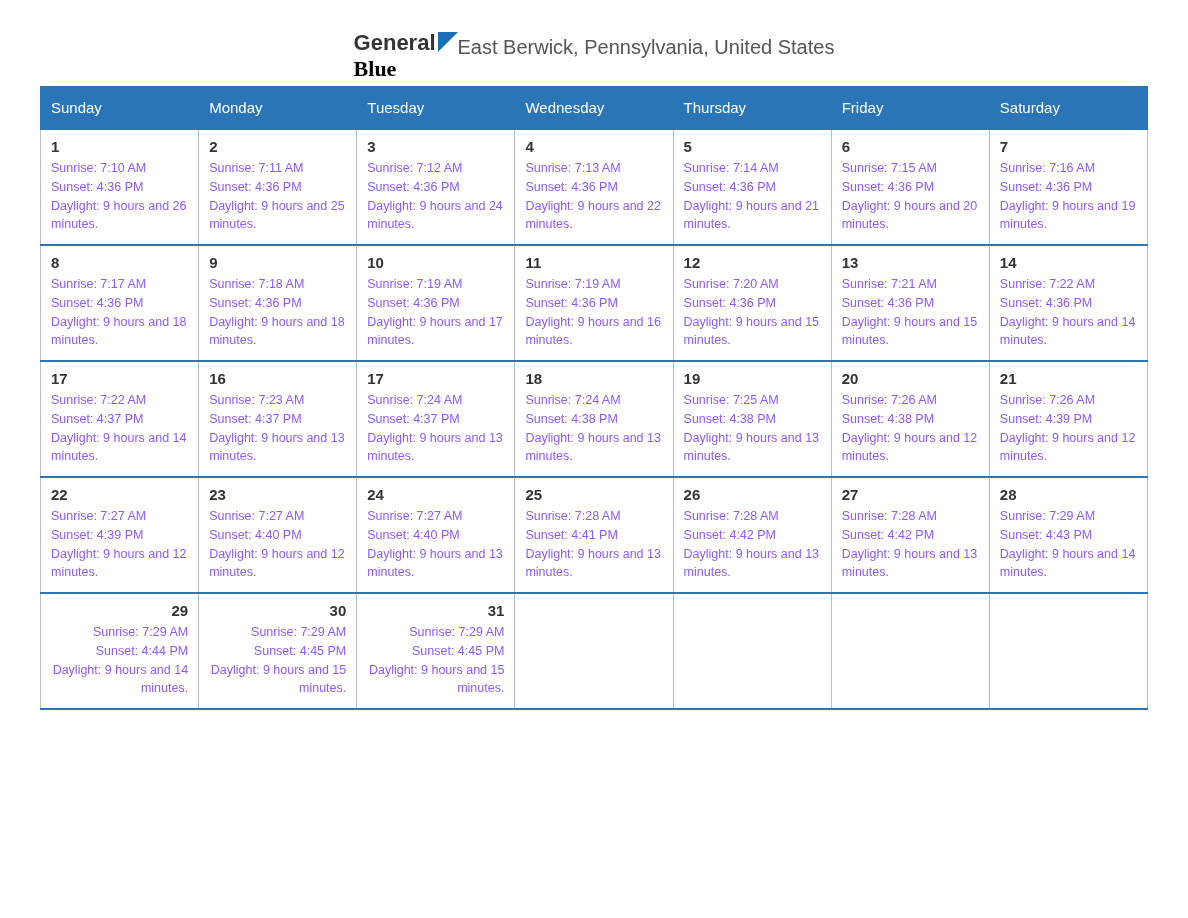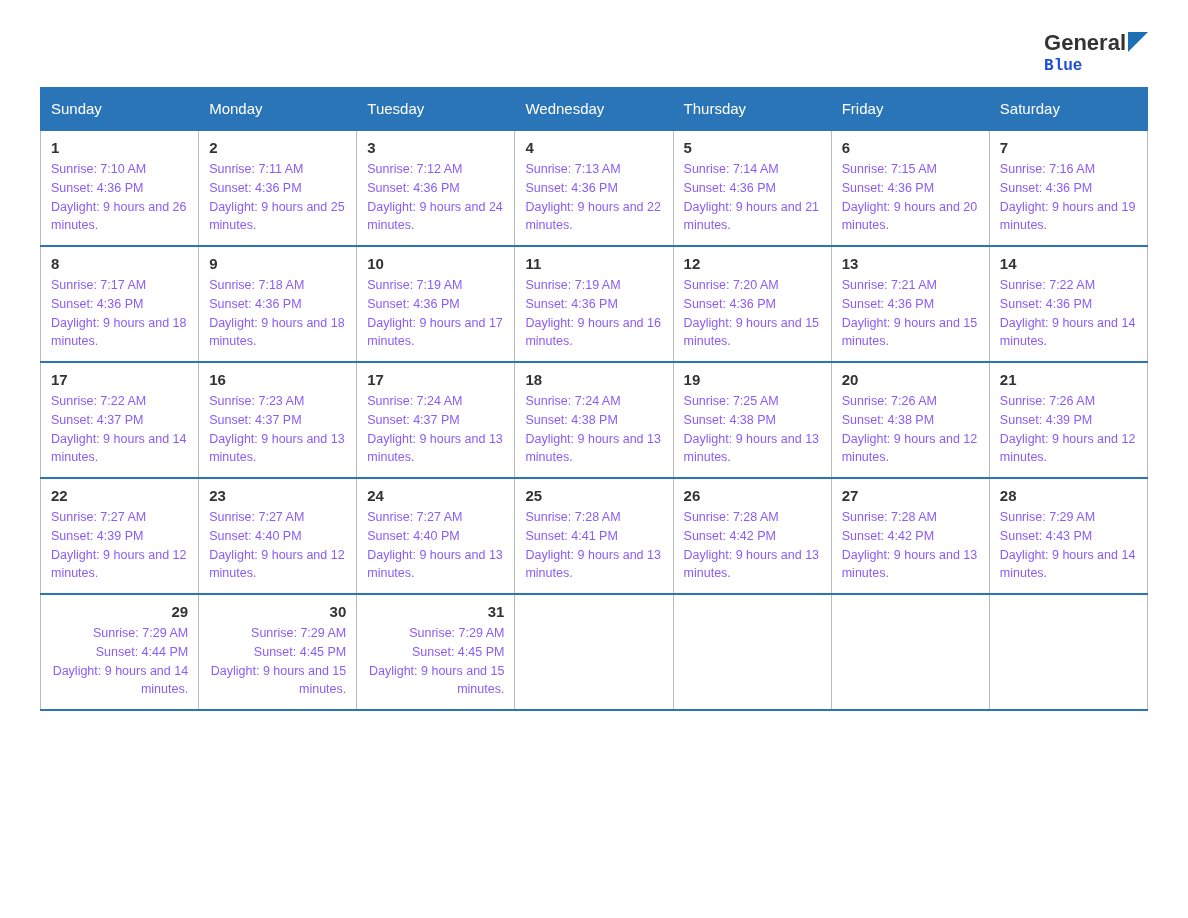--- a/index.html
+++ b/index.html
@@ -5,23 +5,23 @@
     * { box-sizing: border-box; margin: 0; padding: 0; }
     body {
       font-family: Arial, sans-serif;
       background: #fff;
       padding: 30px 40px;
       width: 1188px;
       min-height: 918px;
     }
     .header-section {
       display: flex;
-      justify-content: flex-end;
+      justify-content: center;
       align-items: flex-start;
-      margin-bottom: 12px;
+      margin-bottom: 4px;
     }
     .logo-wrapper {
       display: flex;
       flex-direction: column;
     }
     .logo-row1 {
       display: flex;
       align-items: center;
     }
     .title-section {
@@ -94,24 +94,25 @@
 
 <div class="header-section">
   <div class="logo-wrapper">
     <div class="logo-row1">
       <span style="font-size:22px;font-weight:bold;color:#333;font-family:Arial,sans-serif;">General</span>
       <svg width="20" height="20" viewBox="0 0 20 20" style="margin-left:2px;margin-top:-2px;">
         <polygon points="0,0 20,0 0,20" fill="#1a6fb5"></polygon>
       </svg>
     </div>
     <div>
-      <span style="font-size:16px;font-weight:bold;color:#1d4ed8;font-family:Liberation Mono, monospace;margin-left:0;">Blue</span>
+      <span style="font-size:22px;font-weight:bold;color:#000000;font-family:Liberation Serif, serif;margin-left:0;">Blue</span>
     </div>
   </div>
   <div class="title-section">
+    <div class="location-subtitle">East Berwick, Pennsylvania, United States</div>
   </div>
 </div>
 
 <table class="calendar-table">
   <thead>
     <tr>
 
     <th>Sunday</th>
         <th>Monday</th>
         <th>Tuesday</th>

